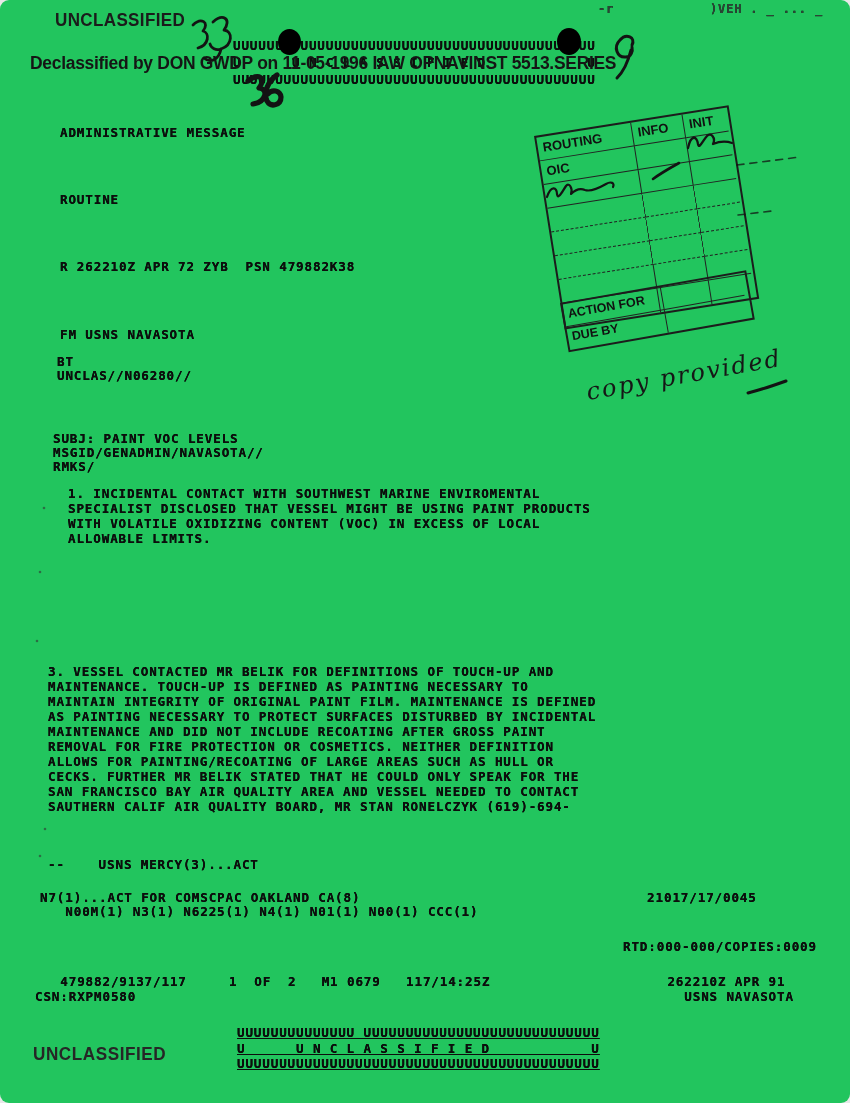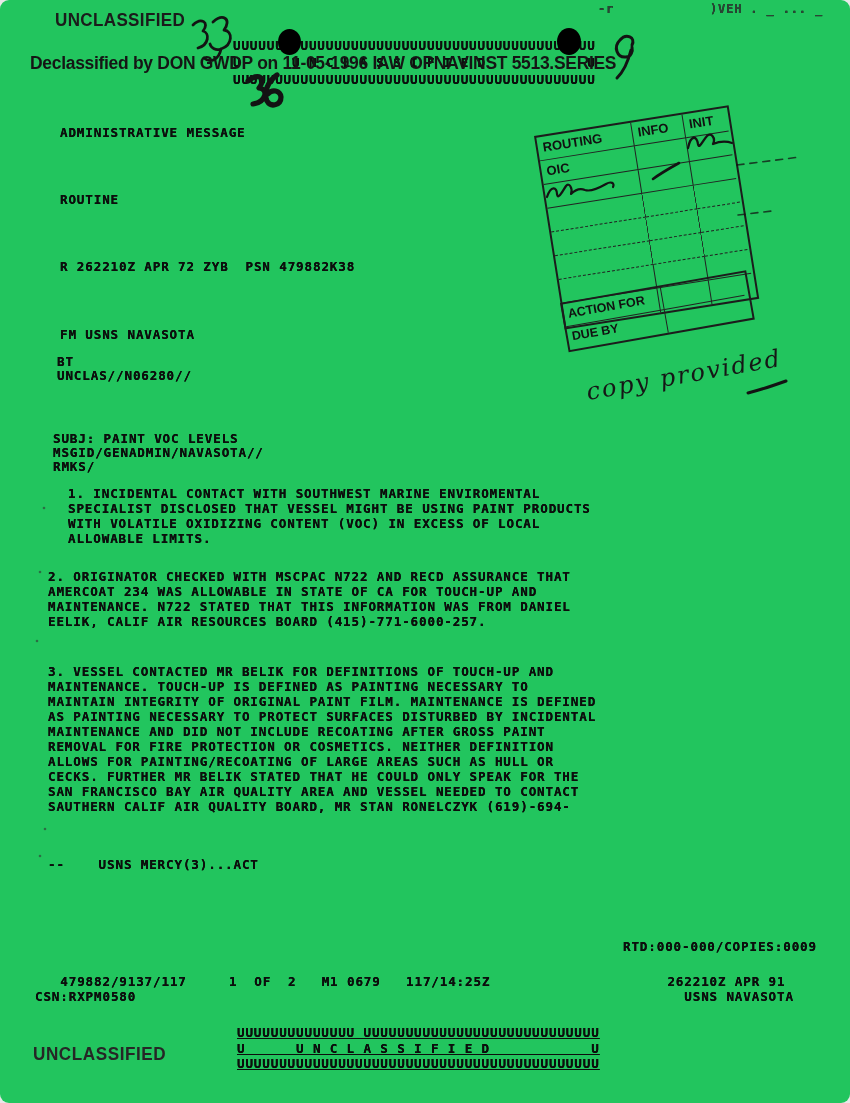--- a/index.html
+++ b/index.html
@@ -104,36 +104,34 @@
 FM USNS NAVASOTA</div>
   <div class="tw bt">BT
 UNCLAS//N06280//</div>
   <div class="tw subj">SUBJ: PAINT VOC LEVELS
 MSGID/GENADMIN/NAVASOTA//
 RMKS/</div>
   <div class="tw p1">1. INCIDENTAL CONTACT WITH SOUTHWEST MARINE ENVIROMENTAL
 SPECIALIST DISCLOSED THAT VESSEL MIGHT BE USING PAINT PRODUCTS
 WITH VOLATILE OXIDIZING CONTENT (VOC) IN EXCESS OF LOCAL
 ALLOWABLE LIMITS.</div>
-  <div class="tw p2">2. ORIGINATOR CHECKED WITH MSCPAC N722 AND RECD ASSURANCE THAT
-AMERCOAT 234 WAS ALLOWABLE IN STATE OF CA FOR TOUCH-UP AND
-MAINTENANCE. N722 STATED THAT THIS INFORMATION WAS FROM DANIEL
-EELIK, CALIF AIR RESOURCES BOARD (415)-771-6000-257.</div>
   <div class="tw p3">3. VESSEL CONTACTED MR BELIK FOR DEFINITIONS OF TOUCH-UP AND
 MAINTENANCE. TOUCH-UP IS DEFINED AS PAINTING NECESSARY TO
 MAINTAIN INTEGRITY OF ORIGINAL PAINT FILM. MAINTENANCE IS DEFINED
 AS PAINTING NECESSARY TO PROTECT SURFACES DISTURBED BY INCIDENTAL
 MAINTENANCE AND DID NOT INCLUDE RECOATING AFTER GROSS PAINT
 REMOVAL FOR FIRE PROTECTION OR COSMETICS. NEITHER DEFINITION
 ALLOWS FOR PAINTING/RECOATING OF LARGE AREAS SUCH AS HULL OR
 CECKS. FURTHER MR BELIK STATED THAT HE COULD ONLY SPEAK FOR THE
 SAN FRANCISCO BAY AIR QUALITY AREA AND VESSEL NEEDED TO CONTACT
 SAUTHERN CALIF AIR QUALITY BOARD, MR STAN RONELCZYK (619)-694-</div>
 
   <div class="tw mercy">--    USNS MERCY(3)...ACT</div>
+  <div class="tw n7">N7(1)...ACT FOR COMSCPAC OAKLAND CA(8)                                  21017/17/0045
+   N00M(1) N3(1) N6225(1) N4(1) N01(1) N00(1) CCC(1)</div>
   <div class="tw rtd">RTD:000-000/COPIES:0009</div>
   <div class="tw csn">   479882/9137/117     1  OF  2   M1 0679   117/14:25Z                     262210Z APR 91
 CSN:RXPM0580                                                                 USNS NAVASOTA</div>
 
   <div class="tw banner bottom-banner">UUUUUUUUUUUUUU UUUUUUUUUUUUUUUUUUUUUUUUUUUU
 U      U N C L A S S I F I E D            U
 UUUUUUUUUUUUUUUUUUUUUUUUUUUUUUUUUUUUUUUUUUU</div>
   <div class="sans bottom-unclass">UNCLASSIFIED</div>
 
   <div class="routing-stamp">

